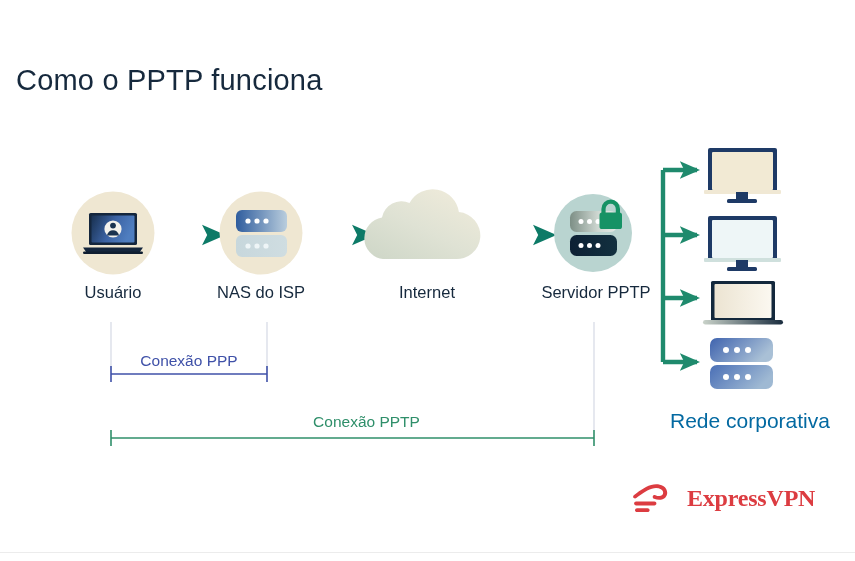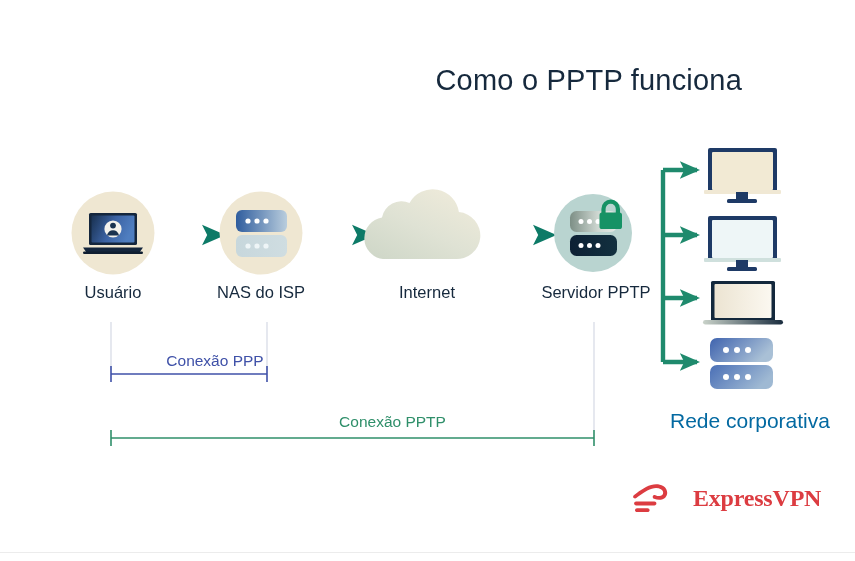--- a/index.html
+++ b/index.html
@@ -20,57 +20,56 @@
   #canvas {
     position: absolute;
     inset: 0;
     width: 855px;
     height: 561px;
   }
 
   
   .title {
     position: absolute;
-    left: 4px;
+    left: 16px;
     top: 64px;
     width: 738px;
-    text-align: right;
+    text-align: left;
     font-size: 29px;
     font-weight: 400;
     letter-spacing: 0.2px;
     color: #16293d;
   }
 
   
   .meas-label {
     position: absolute;
     font-size: 15.5px;
     white-space: nowrap;
     text-align: center;
-    margin-left: 26px;
   }
   .ppp-color  { color: #3f51a8; }
   .pptp-color { color: #2f8f6a; }
 
   
   .corp-label {
     position: absolute;
     font-size: 21px;
     color: #0369a1;
     white-space: nowrap;
   }
 
   
   .logo-wrap {
     position: absolute;
     left: 632px;
     top: 483px;
     display: flex;
     align-items: center;
-    gap: 25px;
+    gap: 19px;
   }
   .logo-text {
     font-family: "Liberation Serif", "DejaVu Serif", serif;
     font-size: 24px;
     font-weight: 700;
     color: #dc3c41;
     letter-spacing: -0.2px;
     line-height: 1;
   }
 

